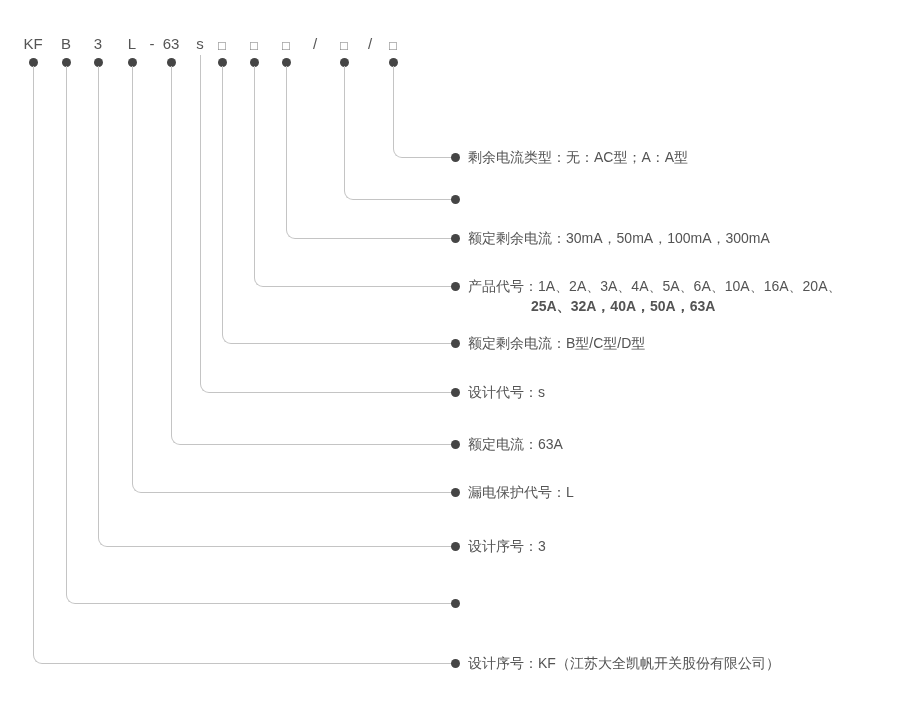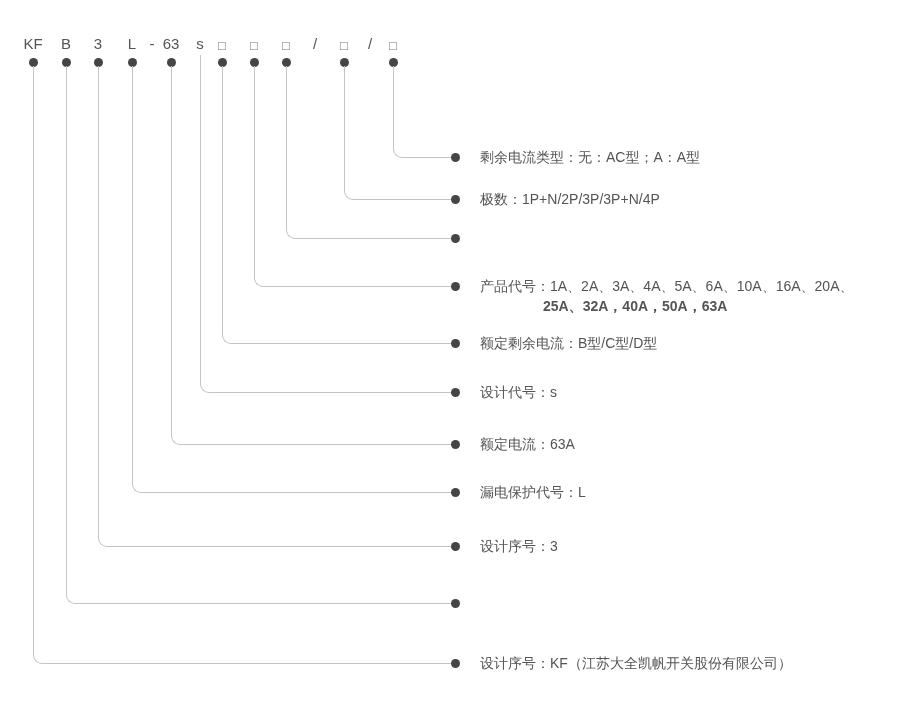--- a/index.html
+++ b/index.html
@@ -27,21 +27,21 @@
     background:#454545;
   }
   .connector{
     position:absolute;
     border-left:1px solid #c4c4c4;
     border-bottom:1px solid #c4c4c4;
     border-bottom-left-radius:9px;
   }
   .label{
     position:absolute;
-    left:480px;
+    left:468px;
     font-size:14px;
     color:#545454;
     line-height:20px;
     white-space:nowrap;
   }
   .label .l2{display:block;padding-left:63px;font-weight:bold;}
 </style>
 </head>
 <body>
 
@@ -91,21 +91,21 @@
   <div class="dot" style="left:451px;top:282px"></div>
   <div class="dot" style="left:451px;top:339px"></div>
   <div class="dot" style="left:451px;top:388px"></div>
   <div class="dot" style="left:451px;top:440px"></div>
   <div class="dot" style="left:451px;top:488px"></div>
   <div class="dot" style="left:451px;top:542px"></div>
   <div class="dot" style="left:451px;top:599px"></div>
   <div class="dot" style="left:451px;top:659px"></div>
 
   <div class="label" style="top:147px">剩余电流类型：无：AC型；A：A型</div>
-  <div class="label" style="top:189px">极数：1P+N/2P/3P/3P+N/4P</div>
+  <div class="label" style="top:228px">额定剩余电流：30mA，50mA，100mA，300mA</div>
   <div class="label" style="top:276px"><span>产品代号：1A、2A、3A、4A、5A、6A、10A、16A、20A、</span><span class="l2">25A、32A，40A，50A，63A</span></div>
   <div class="label" style="top:333px">额定剩余电流：B型/C型/D型</div>
   <div class="label" style="top:382px">设计代号：s</div>
   <div class="label" style="top:434px">额定电流：63A</div>
   <div class="label" style="top:482px">漏电保护代号：L</div>
   <div class="label" style="top:536px">设计序号：3</div>
   <div class="label" style="top:653px">设计序号：KF（江苏大全凯帆开关股份有限公司）</div>
 
 </div>
 

